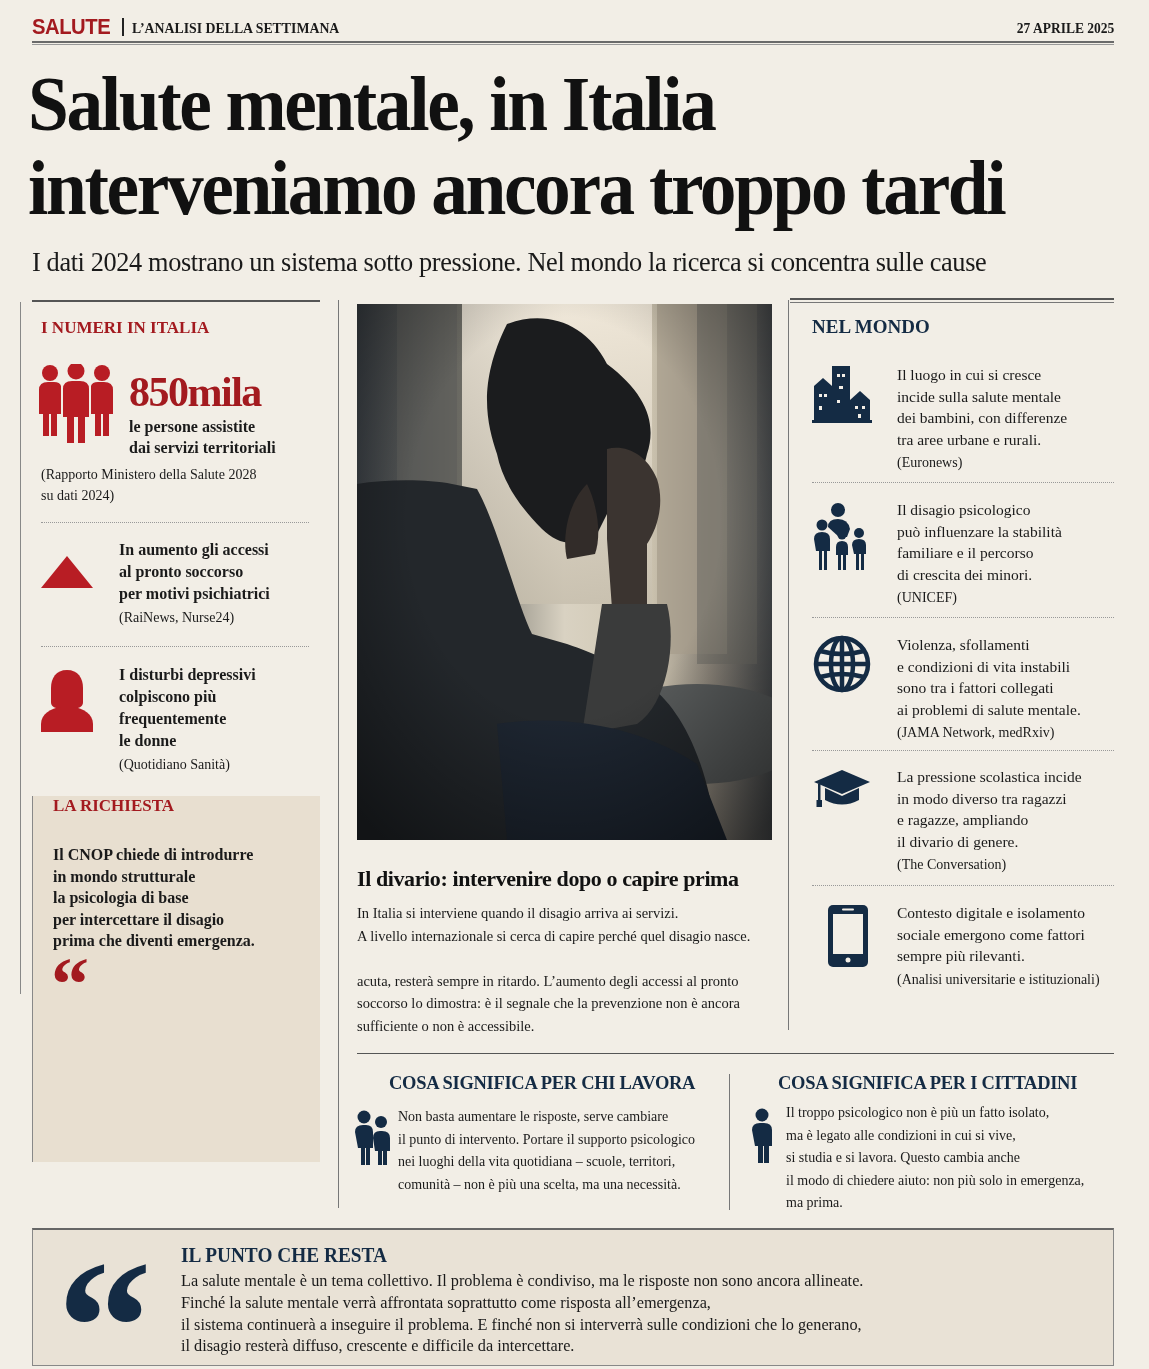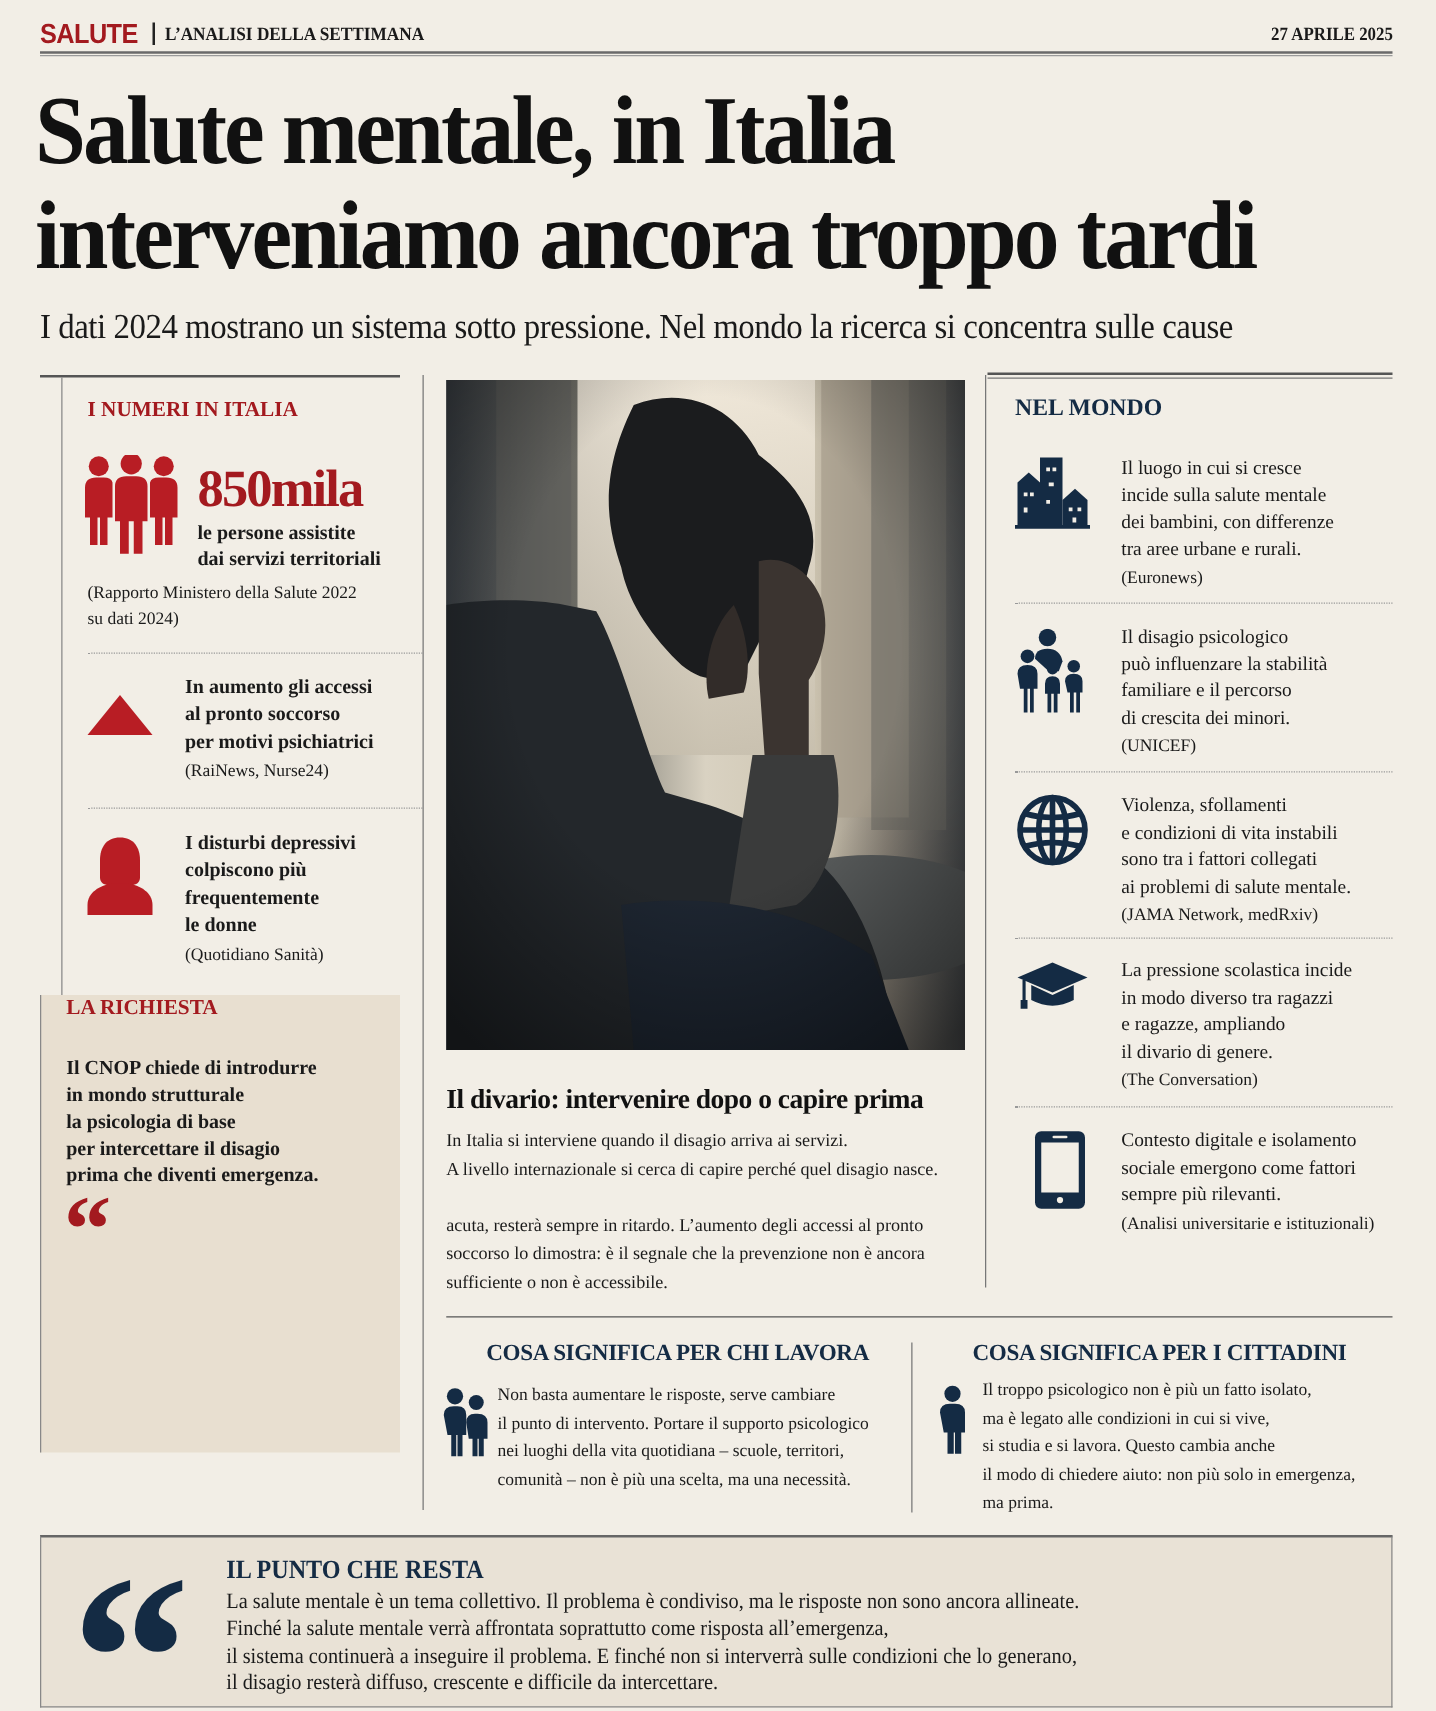--- a/index.html
+++ b/index.html
@@ -25,21 +25,21 @@
   .subhead { position: absolute; left: 32px; top: 246px; font-size: 28px; color: #1a1a1a; letter-spacing: -0.4px; transform: scaleX(0.94); transform-origin: left; white-space: nowrap; }
 
   
   .rule-left-top { position: absolute; left: 32px; top: 300px; width: 288px; border-top: 2px solid #555; }
   .rule-right-top { position: absolute; left: 790px; top: 298px; width: 324px; height: 5px; border-top: 2px solid #555; border-bottom: 1px solid #777; }
   .vline-1 { position: absolute; left: 338px; top: 300px; width: 1px; height: 908px; background: #777; }
   .vline-2 { position: absolute; left: 788px; top: 300px; width: 1px; height: 730px; background: #777; }
   .vline-3 { position: absolute; left: 729px; top: 1074px; width: 1px; height: 136px; background: #777; }
 
   
-  .left-col { position: absolute; left: 49px; top: 302px; width: 288px; height: 692px; border-left: 1px solid #888; }
+  .left-col { position: absolute; left: 20px; top: 302px; width: 288px; height: 692px; border-left: 1px solid #888; }
   .red-title { position: absolute; left: 20px; top: 16px; font-size: 17px; font-weight: bold; color: #a31a1f; }
   .stat-icon { position: absolute; left: 16px; top: 62px; width: 78px; height: 80px; }
   .stat-number { position: absolute; left: 108px; top: 66px; font-size: 42px; font-weight: bold; color: #a31a1f; letter-spacing: -1.5px; }
   .stat-label { position: absolute; left: 108px; top: 114px; font-size: 16px; font-weight: bold; line-height: 21px; color: #1a1a1a; }
   .stat-source { position: absolute; left: 20px; top: 162px; font-size: 14px; line-height: 21px; color: #1a1a1a; }
   .dot-rule { position: absolute; left: 20px; width: 268px; border-top: 1px dotted #999; }
   .item-icon { position: absolute; left: 18px; }
   .item-text { position: absolute; left: 98px; font-size: 16px; font-weight: bold; line-height: 22px; color: #1a1a1a; }
   .item-source { font-weight: normal; font-size: 14px; display: block; margin-top: 2px; }
 
@@ -109,21 +109,21 @@
         <path d="M26 25 q0-8 9-8 h8 q9 0 9 8 v28 h-4 v26 h-7 v-26 h-4 v26 h-7 v-26 h-4z"></path>
         <path d="M54 22 q1-4 7-4 h6 q9 0 9 8 v24 h-4 v22 h-6 v-22 h-2 v22 h-6 v-22 h-4z"></path>
       </g>
     </svg>
     <div class="stat-number">850mila</div>
     <div class="stat-label">
       <span>le persone assistite</span><br>
       <span>dai servizi territoriali</span>
     </div>
     <div class="stat-source">
-      <span>(Rapporto Ministero della Salute 2022</span><br>
+      <span>(Rapporto Ministero della Salute 2028</span><br>
       <span>su dati 2024)</span>
     </div>
 
     <div class="dot-rule" style="top:220px;"></div>
 
     <svg class="item-icon" style="top:252px;" width="56" height="36" viewBox="0 0 56 36">
       <polygon points="28,2 54,34 2,34" fill="#b81d24"></polygon>
     </svg>
     <div class="item-text" style="top:237px;">
       <span>In aumento gli accessi</span><br>

